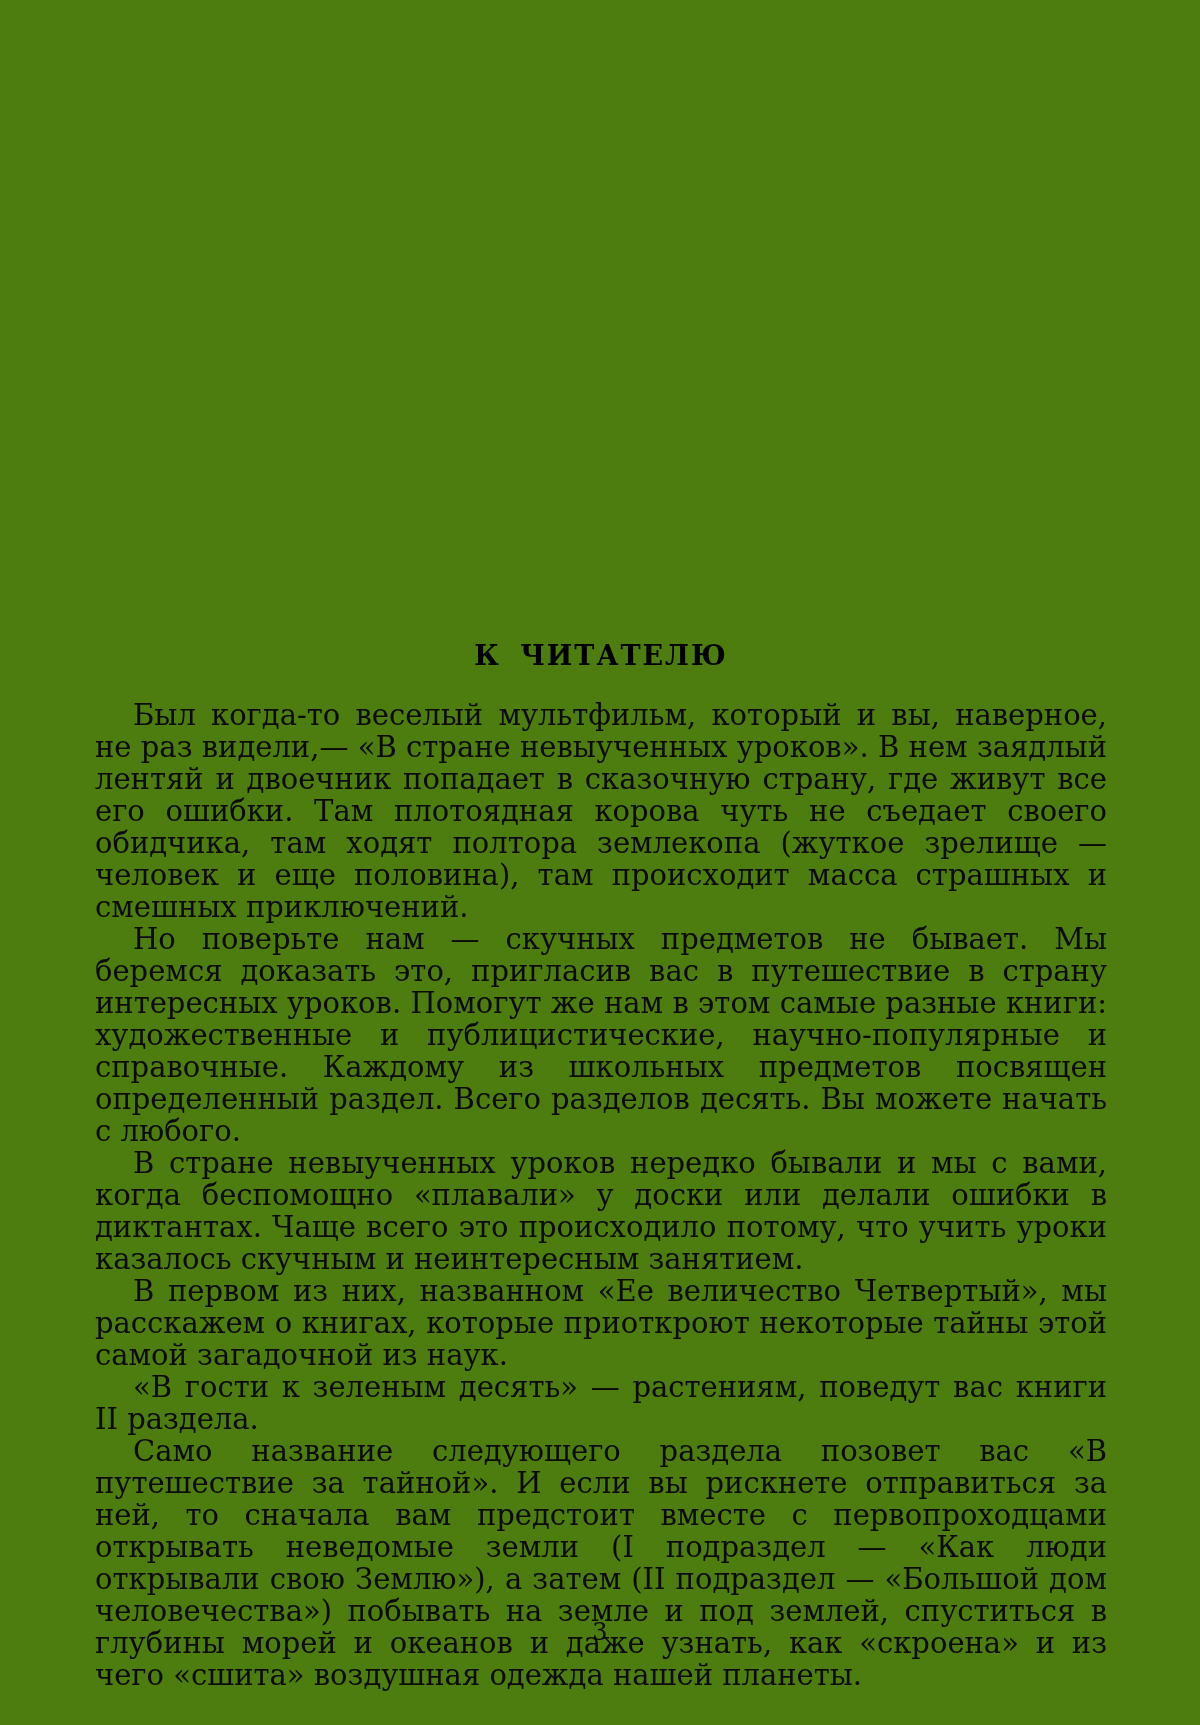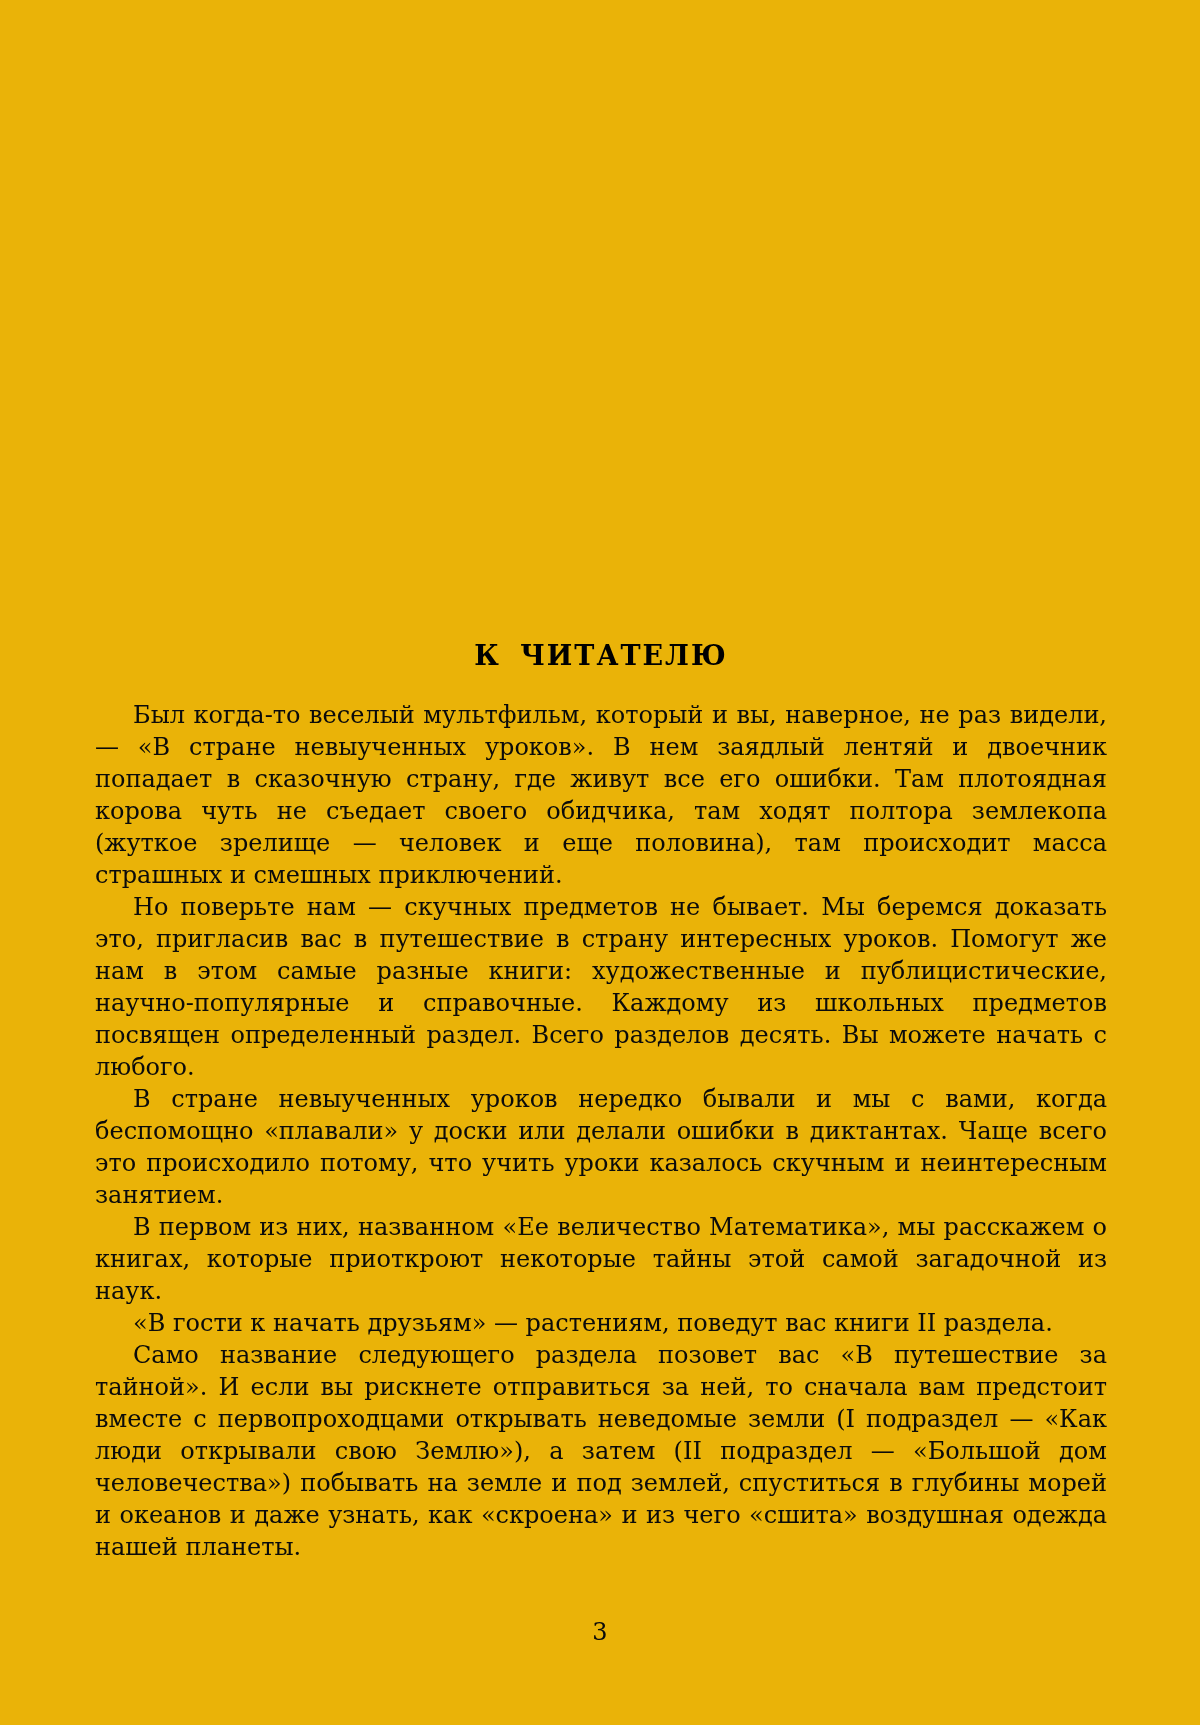--- a/index.html
+++ b/index.html
@@ -4,21 +4,21 @@
 <style>
   html, body {
     margin: 0;
     padding: 0;
     background: #ffffff;
   }
   .page {
     position: relative;
     width: 1200px;
     height: 1725px;
-    background: #eab308;
+    background: #4d7c0f;
     color: #0b0b0b;
     font-family: "DejaVu Serif", "Liberation Serif", serif;
     overflow: hidden;
     box-sizing: border-box;
   }
   .text-block {
     position: absolute;
     left: 95px;
     top: 640px;
     width: 1012px;
@@ -27,21 +27,21 @@
     margin: 0 0 28px 0;
     text-align: center;
     font-size: 27px;
     font-weight: bold;
     letter-spacing: 2px;
     word-spacing: 8px;
     color: #000000;
   }
   .doc-body p {
     margin: 0;
-    font-size: 24px;
+    font-size: 29px;
     line-height: 32px;
     text-align: justify;
     text-indent: 38px;
     color: #0b0b0b;
   }
   .page-number {
     position: absolute;
     left: 0;
     top: 1618px;
     width: 1200px;
@@ -53,19 +53,19 @@
 </head>
 <body>
 
 <div class="page">
   <div class="text-block">
     <h1 class="doc-title">К ЧИТАТЕЛЮ</h1>
     <div class="doc-body">
       <p>Был когда-то веселый мультфильм, который и вы, наверное, не раз видели,— «В стране невыученных уроков». В нем заядлый лентяй и двоечник попадает в сказочную страну, где живут все его ошибки. Там плотоядная корова чуть не съедает своего обидчика, там ходят полтора землекопа (жуткое зрелище — человек и еще половина), там происходит масса страшных и смешных приключений.</p>
       <p>Но поверьте нам — скучных предметов не бывает. Мы беремся доказать это, пригласив вас в путешествие в страну интересных уроков. Помогут же нам в этом самые разные книги: художественные и публицистические, научно-популярные и справочные. Каждому из школьных предметов посвящен определенный раздел. Всего разделов десять. Вы можете начать с любого.</p>
       <p>В стране невыученных уроков нередко бывали и мы с вами, когда беспомощно «плавали» у доски или делали ошибки в диктантах. Чаще всего это происходило потому, что учить уроки казалось скучным и неинтересным занятием.</p>
-      <p>В первом из них, названном «Ее величество Математика», мы расскажем о книгах, которые приоткроют некоторые тайны этой самой загадочной из наук.</p>
-      <p>«В гости к начать друзьям» — растениям, поведут вас книги II раздела.</p>
+      <p>В первом из них, названном «Ее величество Четвертый», мы расскажем о книгах, которые приоткроют некоторые тайны этой самой загадочной из наук.</p>
+      <p>«В гости к зеленым десять» — растениям, поведут вас книги II раздела.</p>
       <p>Само название следующего раздела позовет вас «В путешествие за тайной». И если вы рискнете отправиться за ней, то сначала вам предстоит вместе с первопроходцами открывать неведомые земли (I подраздел — «Как люди открывали свою Землю»), а затем (II подраздел — «Большой дом человечества») побывать на земле и под землей, спуститься в глубины морей и океанов и даже узнать, как «скроена» и из чего «сшита» воздушная одежда нашей планеты.</p>
     </div>
   </div>
   <div class="page-number">3</div>
 </div>
 
 </body></html>

